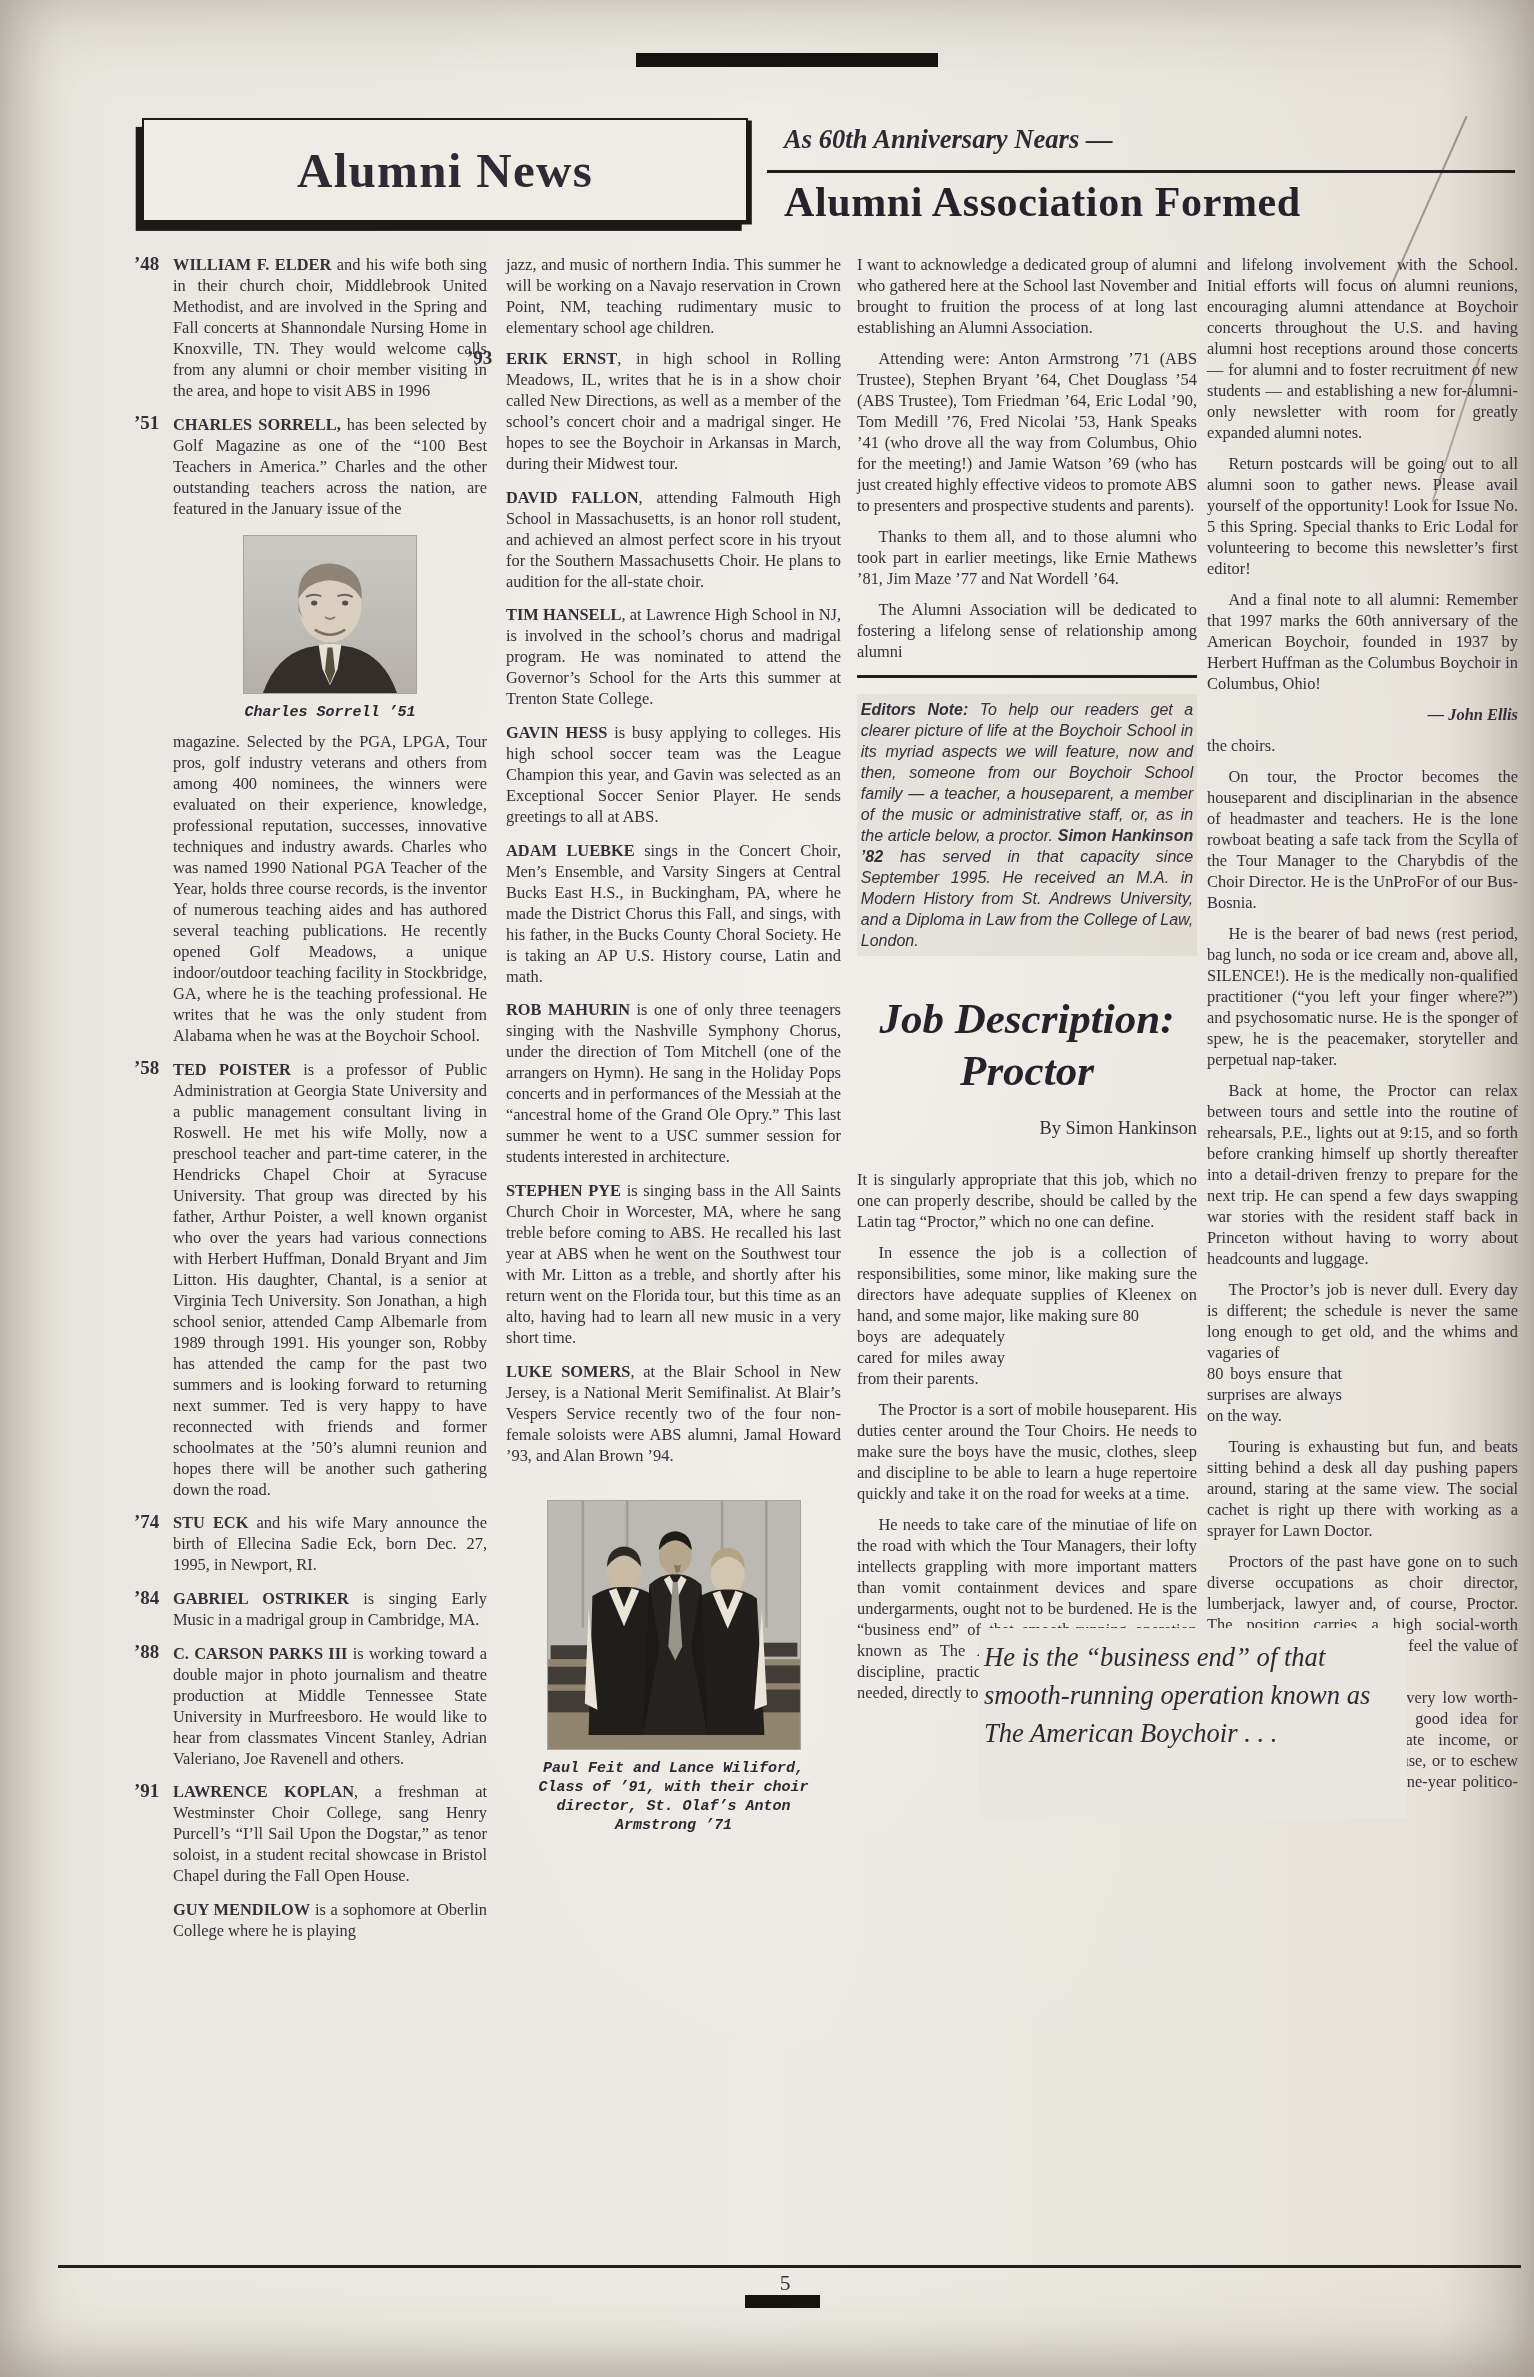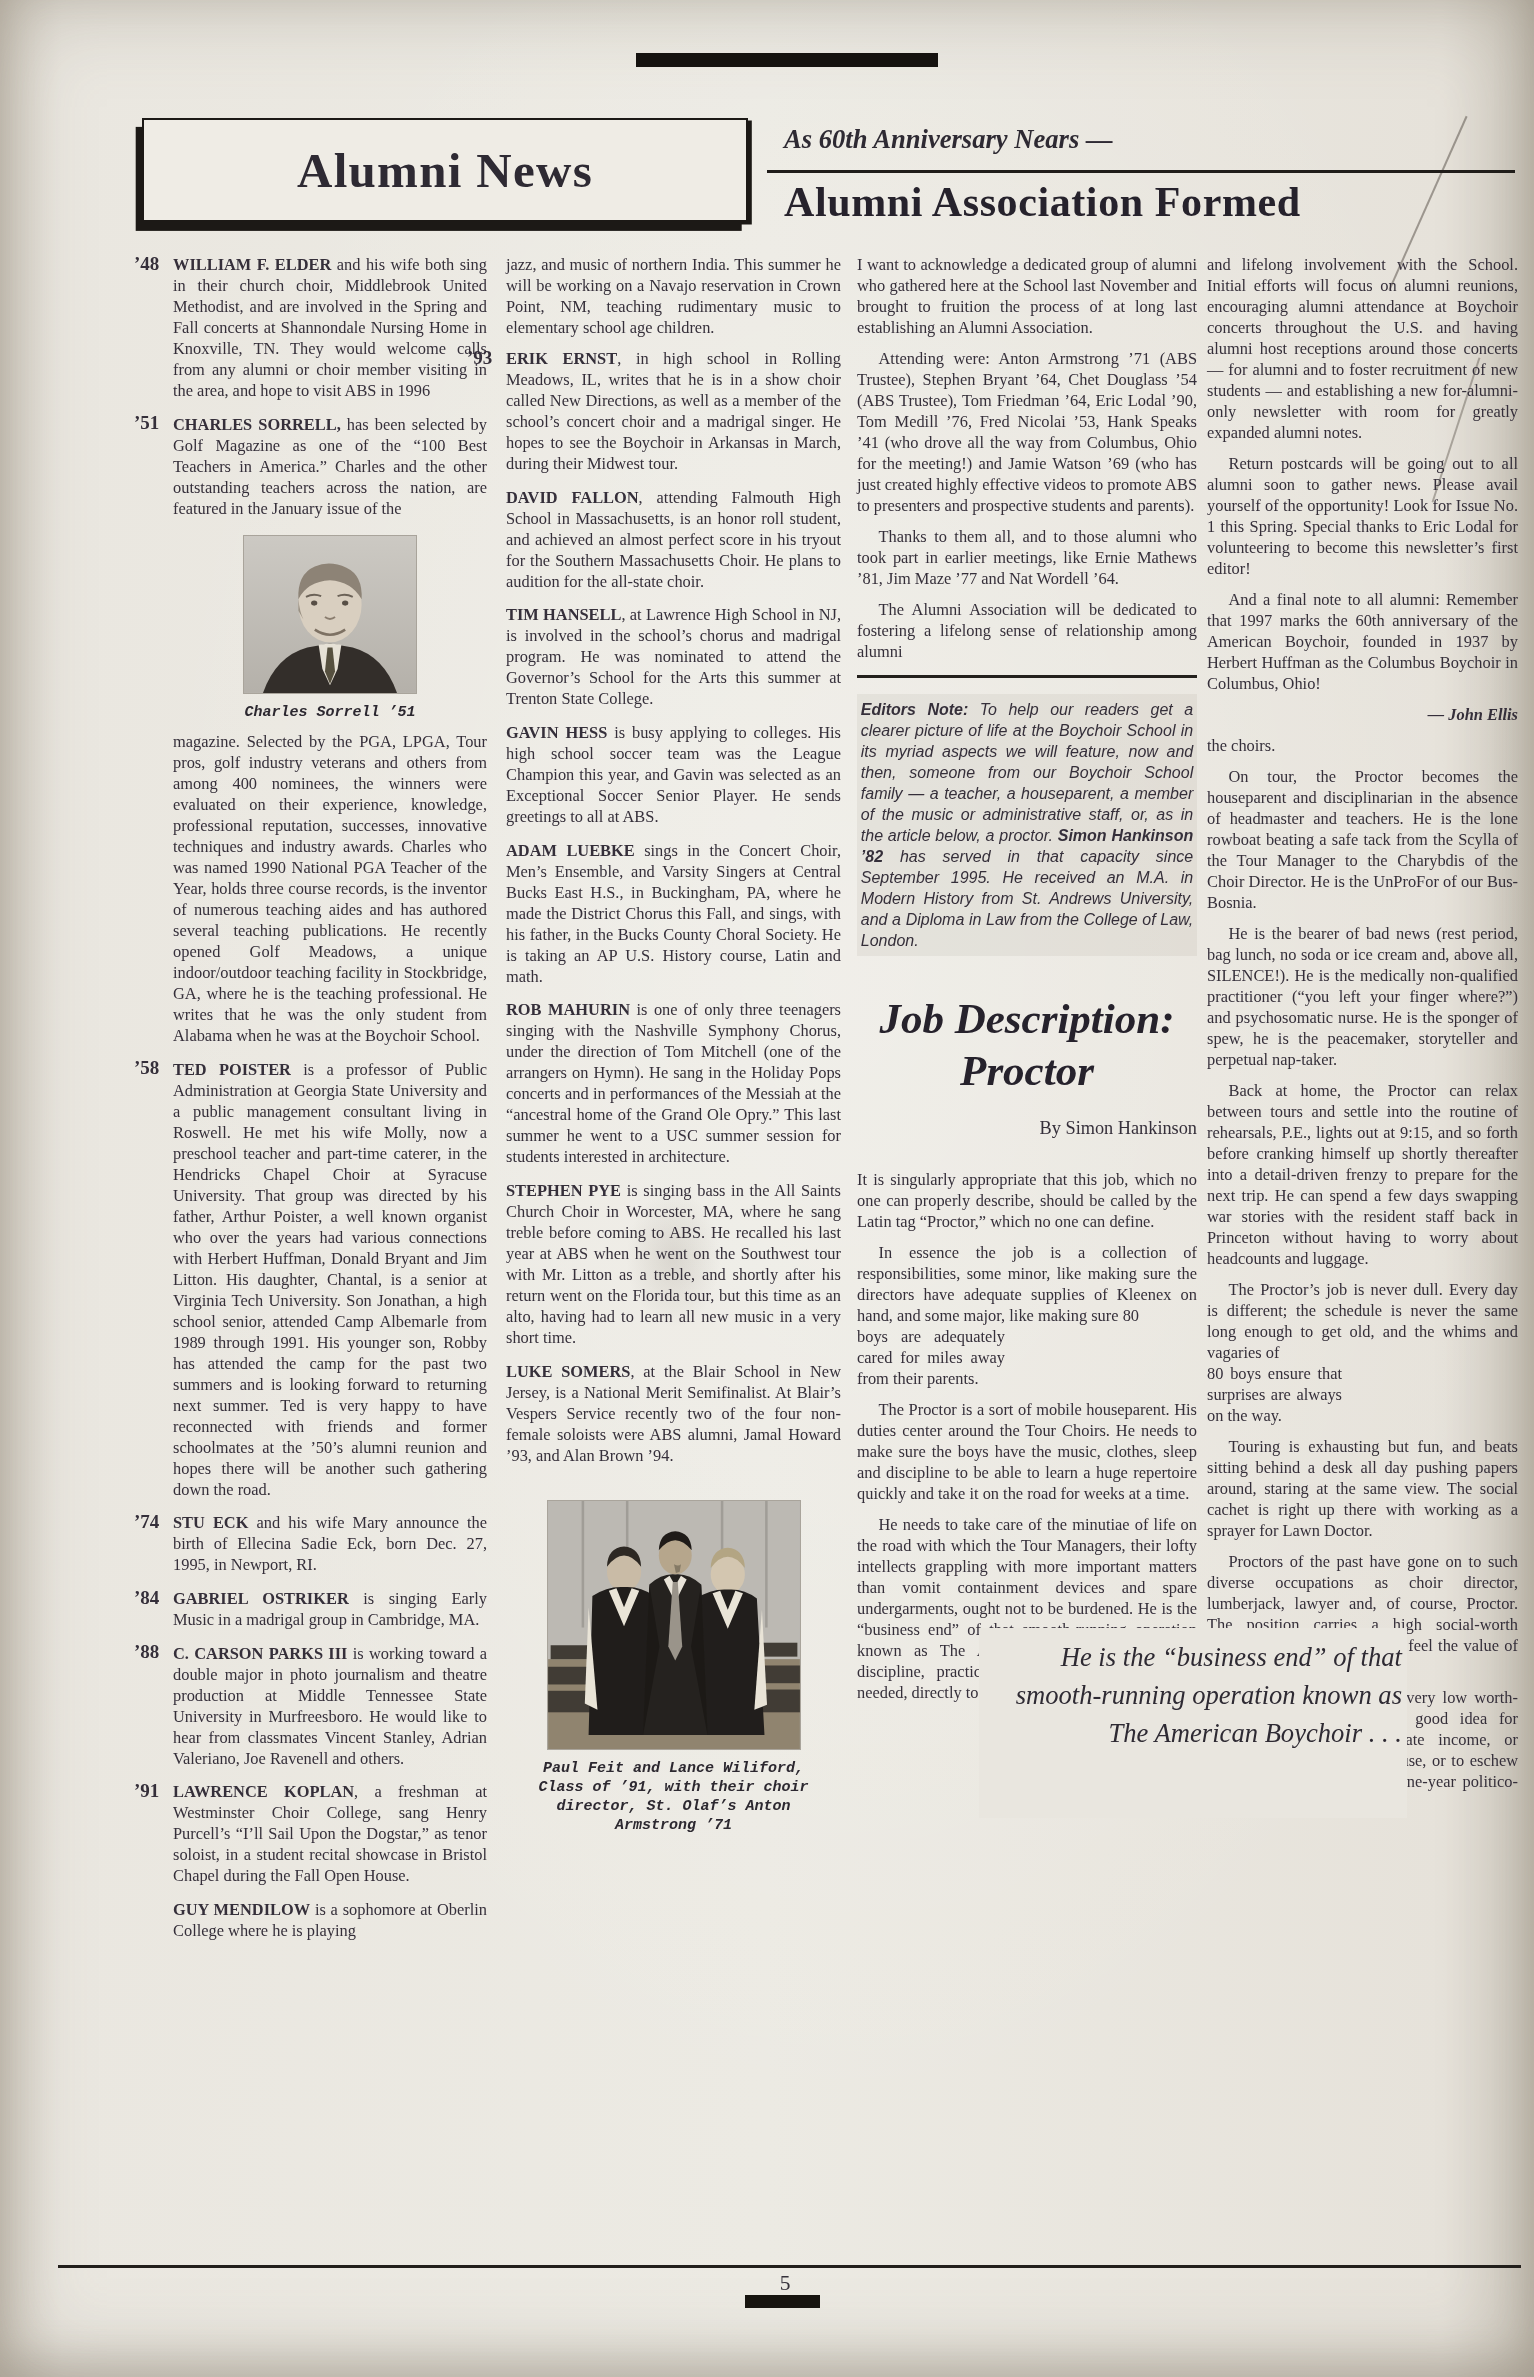--- a/index.html
+++ b/index.html
@@ -46,21 +46,21 @@
     background:rgba(176,168,154,.16);padding:5px 3.8px;margin-bottom:6.3px;}
   .editors-note .lead, .editors-note .bold{font-weight:bold;}
   .job-title{font-size:43px;line-height:1.2;font-weight:bold;font-style:italic;text-align:center;margin:37px 0 6.3px 0;color:#26222c;}
   .byline{text-align:right;font-size:18.3px;margin:21.5px 0 30px 0;}
   .narrow-left{width:148px;}
   .narrow-right{width:135px;margin-left:176px;}
   .signoff{text-align:right;font-weight:bold;font-style:italic;margin-top:2.5px;}
   .job-col4-start{margin-top:29px;}
 
   .pull-quote{position:absolute;left:979px;top:1628px;width:428px;min-height:190px;
-    background:#e9e6df;font-style:italic;font-size:26.6px;line-height:38px;text-align:right;
+    background:#e9e6df;font-style:italic;font-size:26.6px;line-height:38px;text-align:left;
     color:#2e2a33;padding:10px 5px;box-sizing:border-box;}
 
   .bottom-rule{position:absolute;left:58px;top:2265px;width:1463px;height:3.2px;background:#221f1b;}
   .pageno{position:absolute;left:709px;top:2271px;width:152px;text-align:center;font-size:21.5px;color:#35313a;}
   .pageno-bar{position:absolute;left:745px;top:2295px;width:75px;height:13.3px;background:#17140f;}
 </style>
 </head>
 <body>
 
 <div class="page">
@@ -226,21 +226,21 @@
 
     <p>It is singularly appropriate that this job, which no one can properly describe, should be called by the Latin tag “Proctor,” which no one can define.</p>
     <p class="indent" style="margin-bottom:0;">In essence the job is a collection of responsibilities, some minor, like making sure the directors have adequate supplies of Kleenex on hand, and some major, like making sure 80</p>
     <p class="narrow-left">boys are adequately cared for miles away from their parents.</p>
     <p class="indent">The Proctor is a sort of mobile houseparent. His duties center around the Tour Choirs. He needs to make sure the boys have the music, clothes, sleep and discipline to be able to learn a huge repertoire quickly and take it on the road for weeks at a time.</p>
     <p class="indent">He needs to take care of the minutiae of life on the road with which the Tour Managers, their lofty intellects grappling with more important matters than vomit containment devices and spare undergarments, ought not to be burdened. He is the “business end” of that smooth-running operation known as The American Boychoir, delivering discipline, practical help and pithy advice, as needed, directly to the members of</p>
   </div>
 
   <div class="col" id="col4">
     <p>and lifelong involvement with the School. Initial efforts will focus on alumni reunions, encouraging alumni attendance at Boychoir concerts throughout the U.S. and having alumni host receptions around those concerts — for alumni and to foster recruitment of new students — and establishing a new for-alumni-only newsletter with room for greatly expanded alumni notes.</p>
-    <p class="indent">Return postcards will be going out to all alumni soon to gather news. Please avail yourself of the opportunity! Look for Issue No. 1 this Spring. Special thanks to Eric Lodal for volunteering to become this newsletter’s first editor!</p>
+    <p class="indent">Return postcards will be going out to all alumni soon to gather news. Please avail yourself of the opportunity! Look for Issue No. 5 this Spring. Special thanks to Eric Lodal for volunteering to become this newsletter’s first editor!</p>
     <p class="indent">And a final note to all alumni: Remember that 1997 marks the 60th anniversary of the American Boychoir, founded in 1937 by Herbert Huffman as the Columbus Boychoir in Columbus, Ohio!</p>
     <p class="signoff">— John Ellis</p>
 
     <p class="job-col4-start">the choirs.</p>
     <p class="indent">On tour, the Proctor becomes the houseparent and disciplinarian in the absence of headmaster and teachers. He is the lone rowboat beating a safe tack from the Scylla of the Tour Manager to the Charybdis of the Choir Director. He is the UnProFor of our Bus-Bosnia.</p>
     <p class="indent">He is the bearer of bad news (rest period, bag lunch, no soda or ice cream and, above all, SILENCE!). He is the medically non-qualified practitioner (“you left your finger where?”) and psychosomatic nurse. He is the sponger of spew, he is the peacemaker, storyteller and perpetual nap-taker.</p>
     <p class="indent">Back at home, the Proctor can relax between tours and settle into the routine of rehearsals, P.E., lights out at 9:15, and so forth before cranking himself up shortly thereafter into a detail-driven frenzy to prepare for the next trip. He can spend a few days swapping war stories with the resident staff back in Princeton without having to worry about headcounts and luggage.</p>
     <p class="indent" style="margin-bottom:0;">The Proctor’s job is never dull. Every day is different; the schedule is never the same long enough to get old, and the whims and vagaries of</p>
     <p class="narrow-right">80 boys ensure that surprises are always on the way.</p>
     <p class="indent">Touring is exhausting but fun, and beats sitting behind a desk all day pushing papers around, staring at the same view. The social cachet is right up there with working as a sprayer for Lawn Doctor.</p>

